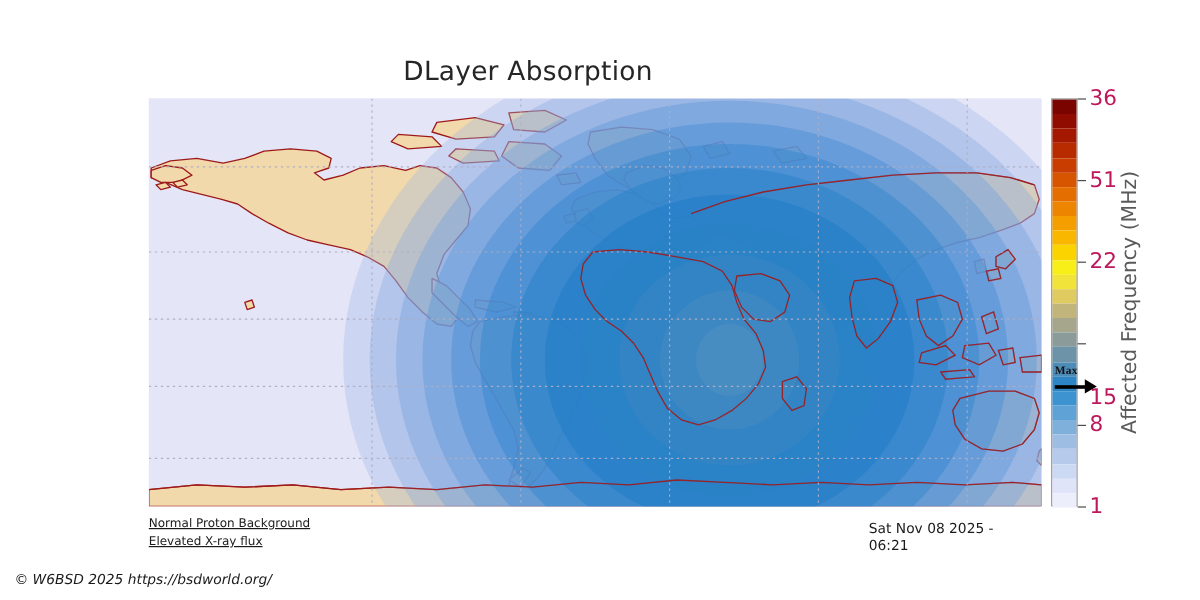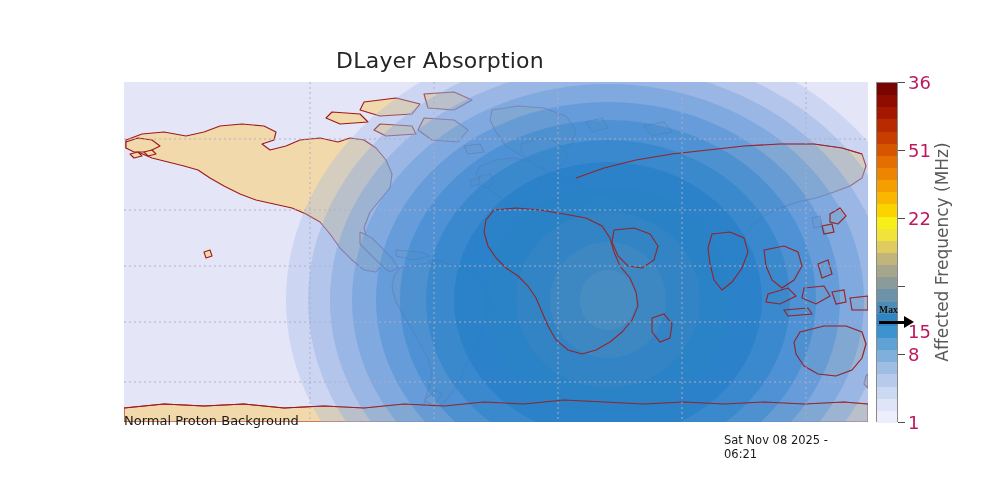--- a/index.html
+++ b/index.html
@@ -55,22 +55,22 @@
     position:absolute;left:1px;top:15px;width:27px;height:2.6px;background:#000;
   }
   .max-annot .mx-head{
     position:absolute;left:26px;top:10px;width:0;height:0;
     border-top:6px solid transparent;border-bottom:6px solid transparent;
     border-left:10px solid #000;
   }
 
   
   .status{
-    position:absolute;left:124px;top:413px;
-    font-size:13px;color:#1a1a1a;line-height:15px;
+    position:absolute;left:124px;top:429px;
+    font-size:10px;color:#1a1a1a;line-height:15px;text-decoration:underline;
   }
   .stamp{
     position:absolute;left:724px;top:433px;
     font-size:11.5px;color:#1a1a1a;
   }
   .copyright{
     position:absolute;left:12px;top:476px;
     font-size:11.5px;color:#1a1a1a;font-style:italic;
   }
 </style>
@@ -320,18 +320,20 @@
       <span class="mx-head"></span>
     </div>
   </div>
 
   <div class="cbar-axis-label">
     <span>Affected Frequency (MHz)</span>
   </div>
 
   <div class="status">
     <div>Normal Proton Background</div>
+    <div>Elevated X-ray flux</div>
   </div>
 
   <div class="stamp">Sat Nov 08 2025 - 06:21</div>
 
+  <div class="copyright">© W6BSD 2025 https://bsdworld.org/</div>
 
 </div>
 
 </body></html>

